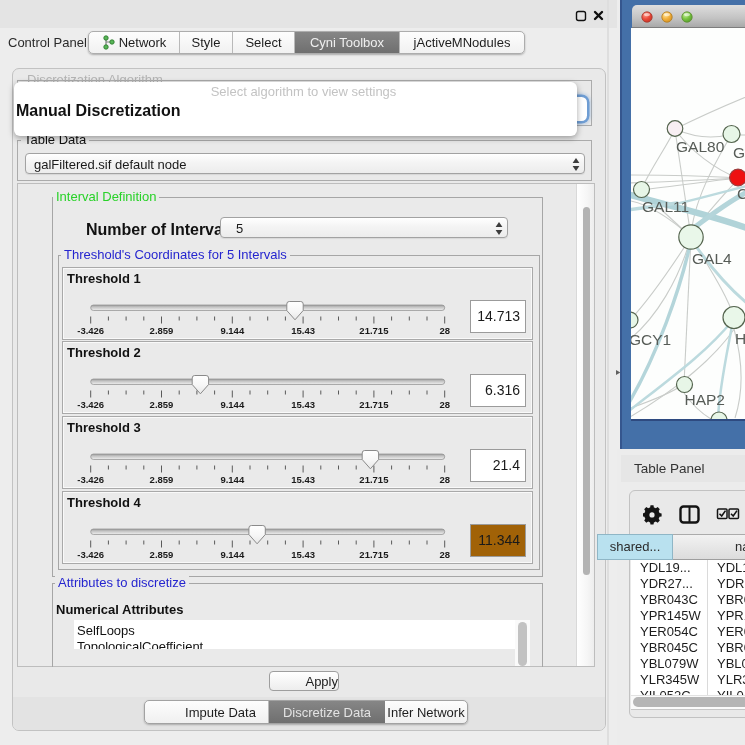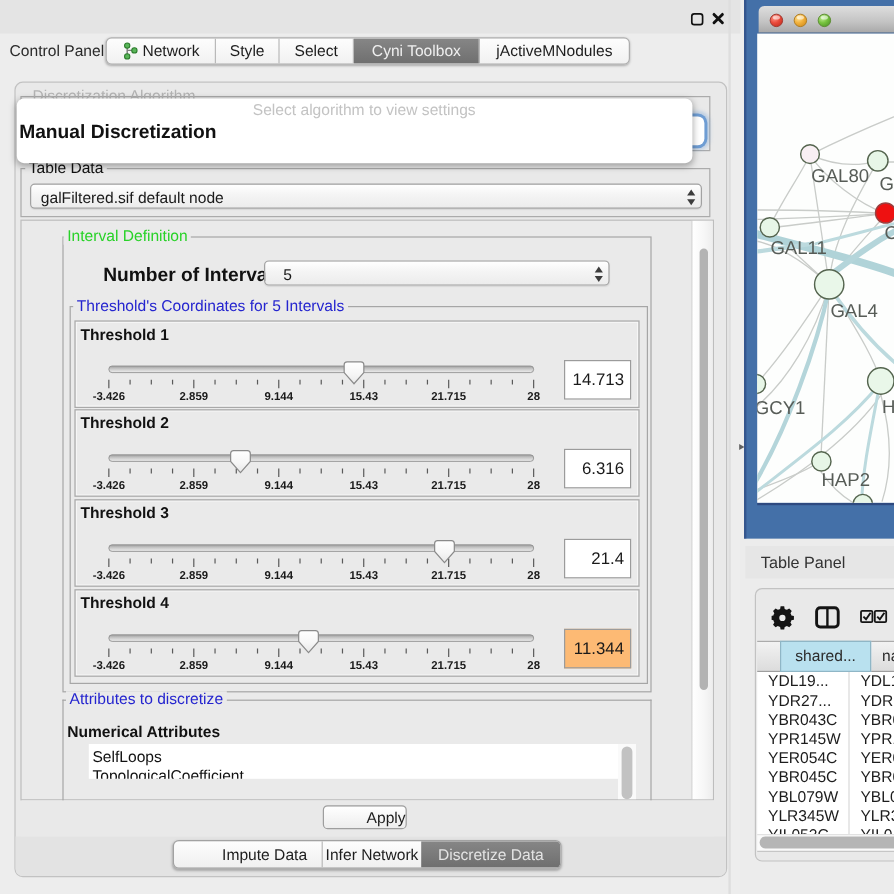--- a/index.html
+++ b/index.html
@@ -257,40 +257,40 @@
 <text x="28.7" y="66.5" text-anchor="middle" font-family="Liberation Sans, sans-serif" font-size="9.5" font-weight="bold" fill="#1a1a1a">-3.426</text>
 <text x="99.5" y="66.5" text-anchor="middle" font-family="Liberation Sans, sans-serif" font-size="9.5" font-weight="bold" fill="#1a1a1a">2.859</text>
 <text x="170.3" y="66.5" text-anchor="middle" font-family="Liberation Sans, sans-serif" font-size="9.5" font-weight="bold" fill="#1a1a1a">9.144</text>
 <text x="241.1" y="66.5" text-anchor="middle" font-family="Liberation Sans, sans-serif" font-size="9.5" font-weight="bold" fill="#1a1a1a">15.43</text>
 <text x="311.9" y="66.5" text-anchor="middle" font-family="Liberation Sans, sans-serif" font-size="9.5" font-weight="bold" fill="#1a1a1a">21.715</text>
 <text x="382.7" y="66.5" text-anchor="middle" font-family="Liberation Sans, sans-serif" font-size="9.5" font-weight="bold" fill="#1a1a1a">28</text>
 <g transform="translate(195.1,34)">
         <path d="M -8.2 3 Q -8.2 0.5 -5.7 0.5 L 5.7 0.5 Q 8.2 0.5 8.2 3 L 8.2 9.5 L 0 18.8 L -8.2 9.5 Z" fill="url(#th4)" stroke="#8a8a8a" stroke-width="1"></path>
       </g>
 </svg>
-<div class="abs" style="left:470px;top:524px;width:56px;height:33px;background:#fdba74;border:1px solid #9b9b9b;box-sizing:border-box;font-size:14px;color:#1a1a1a;text-align:right;line-height:31px;padding-right:5px;">11.344</div>
+<div class="abs" style="left:470px;top:524px;width:56px;height:33px;background:#a16207;border:1px solid #9b9b9b;box-sizing:border-box;font-size:14px;color:#1a1a1a;text-align:right;line-height:31px;padding-right:5px;">11.344</div>
 
 <div class="abs" style="left:52px;top:583px;width:491px;height:100px;border:1px solid #a6a6a6;border-bottom:none;"></div>
 <div class="gtitle" style="left:55px;top:576px;background:#eaeaea;color:#2525cf;">Attributes to discretize</div>
 <div class="abs" style="left:56px;top:602px;font-size:13px;font-weight:bold;color:#111;">Numerical Attributes</div>
 
 <div class="abs" style="left:74px;top:620px;width:449px;height:29px;background:#fff;overflow:hidden;">
   <div style="font-size:13px;color:#111;line-height:16px;padding-left:3px;padding-top:3px;">SelfLoops<br>TopologicalCoefficient<br>BetweennessCentrality</div>
 </div>
 <div class="abs" style="left:515px;top:620px;width:15px;height:46px;background:#fafafa;"></div>
 <div class="abs" style="left:518px;top:622px;width:9px;height:44px;background:#c2c2c2;border-radius:4.5px;"></div>
 
 <div class="abs" style="left:18px;top:667px;width:577px;height:30px;background:#e9e9e9;"></div>
 
 <div class="abs" style="left:269px;top:671px;width:70px;height:20px;border:1px solid #9e9e9e;border-radius:4px;background:linear-gradient(#ffffff,#ededed);font-size:13px;color:#1c1c1c;text-align:right;line-height:20px;">Apply</div>
 
 <div class="abs" style="left:144px;top:700px;width:324px;height:24px;box-sizing:border-box;border:1px solid #a2a2a2;border-radius:5px;background:linear-gradient(#fdfdfd,#f0f0f0);box-shadow:0 1px 2px rgba(0,0,0,0.25);overflow:hidden;display:flex;">
   <div style="width:95px;border-right:1px solid #b9b9b9;display:flex;align-items:center;justify-content:center;font-size:13px;color:#1d1d1d;padding-left:28px;">Impute Data</div>
+  <div style="width:116px;display:flex;align-items:center;justify-content:center;font-size:13px;background:linear-gradient(#868686,#6f6f6f);color:#e3e3e3;">Discretize Data</div>
   <div style="flex:1;display:flex;align-items:center;justify-content:center;font-size:13px;color:#1d1d1d;">Infer Network</div>
-  <div style="width:116px;display:flex;align-items:center;justify-content:center;font-size:13px;background:linear-gradient(#868686,#6f6f6f);color:#e3e3e3;">Discretize Data</div>
 </div>
 
 <div class="abs" style="left:14px;top:82px;width:563px;height:54px;background:#fff;border-radius:6px;box-shadow:0 2px 6px rgba(0,0,0,0.35);z-index:50;"></div>
 <div class="abs" style="left:22px;top:84px;width:563px;text-align:center;font-size:13px;color:#c3c3c3;z-index:51;">Select algorithm to view settings</div>
 <div class="abs" style="left:16px;top:102px;font-size:16px;font-weight:bold;color:#111;z-index:51;">Manual Discretization</div>
 
 <div class="abs" style="left:607px;top:0;width:1.5px;height:745px;background:#dedede;"></div>
 
 <svg class="abs" style="left:615px;top:369px;z-index:5;" width="6" height="7" viewBox="0 0 6 7">
       <path d="M1 1 L5.4 3.5 L1 6 Z" fill="#606060"></path>
@@ -399,21 +399,21 @@
   <line x1="46.5" y1="2.5" x2="46.5" y2="18.5" stroke="#141414" stroke-width="2"></line>
   <g stroke="#141414" stroke-width="1.5" fill="none">
     <rect x="74.5" y="5" width="9.5" height="9.5" rx="1"></rect>
     <rect x="86" y="5" width="9.5" height="9.5" rx="1"></rect>
   </g>
   <path d="M76.5 9.8 L78.7 12 L82.5 6.6" stroke="#141414" stroke-width="1.6" fill="none"></path>
   <path d="M88 9.8 L90.2 12 L94 6.6" stroke="#141414" stroke-width="1.6" fill="none"></path>
 </svg>
 
 <div class="abs" style="left:631px;top:534px;width:114px;height:26px;background:linear-gradient(#f2f2f2,#dcdcdc);border-top:1px solid #ababab;border-bottom:1px solid #9e9e9e;box-sizing:border-box;"></div>
-<div class="abs" style="left:650px;top:534px;width:76px;height:26px;background:#b9e1ef;border:1px solid #8fb6c6;box-sizing:border-box;text-align:center;font-size:13px;color:#2b2b2b;line-height:24px;">shared...</div>
+<div class="abs" style="left:597px;top:534px;width:76px;height:26px;background:#b9e1ef;border:1px solid #8fb6c6;box-sizing:border-box;text-align:center;font-size:13px;color:#2b2b2b;line-height:24px;">shared...</div>
 <div class="abs" style="left:735px;top:534px;font-size:13px;color:#2b2b2b;line-height:26px;">na</div>
 
 <div class="abs" style="left:631px;top:560px;width:114px;height:135px;background:#fff;overflow:hidden;">
   <div class="abs" style="left:76px;top:0;width:1px;height:135px;background:#dadada;"></div>
   <div class="abs" style="left:9px;top:0;font-size:13px;line-height:16px;color:#1d1d1d;">YDL19...<br>YDR27...<br>YBR043C<br>YPR145W<br>YER054C<br>YBR045C<br>YBL079W<br>YLR345W<br>YIL052C</div>
   <div class="abs" style="left:86px;top:0;font-size:13px;line-height:16px;color:#1d1d1d;">YDL1<br>YDR2<br>YBR0<br>YPR1<br>YER0<br>YBR0<br>YBL0<br>YLR3<br>YIL0</div>
 </div>
 
 <div class="abs" style="left:631px;top:695px;width:114px;height:14px;background:#fafafa;border-top:1px solid #e2e2e2;"></div>
 <div class="abs" style="left:633px;top:697px;width:120px;height:10px;background:#b5b5b5;border-radius:5px;"></div>

